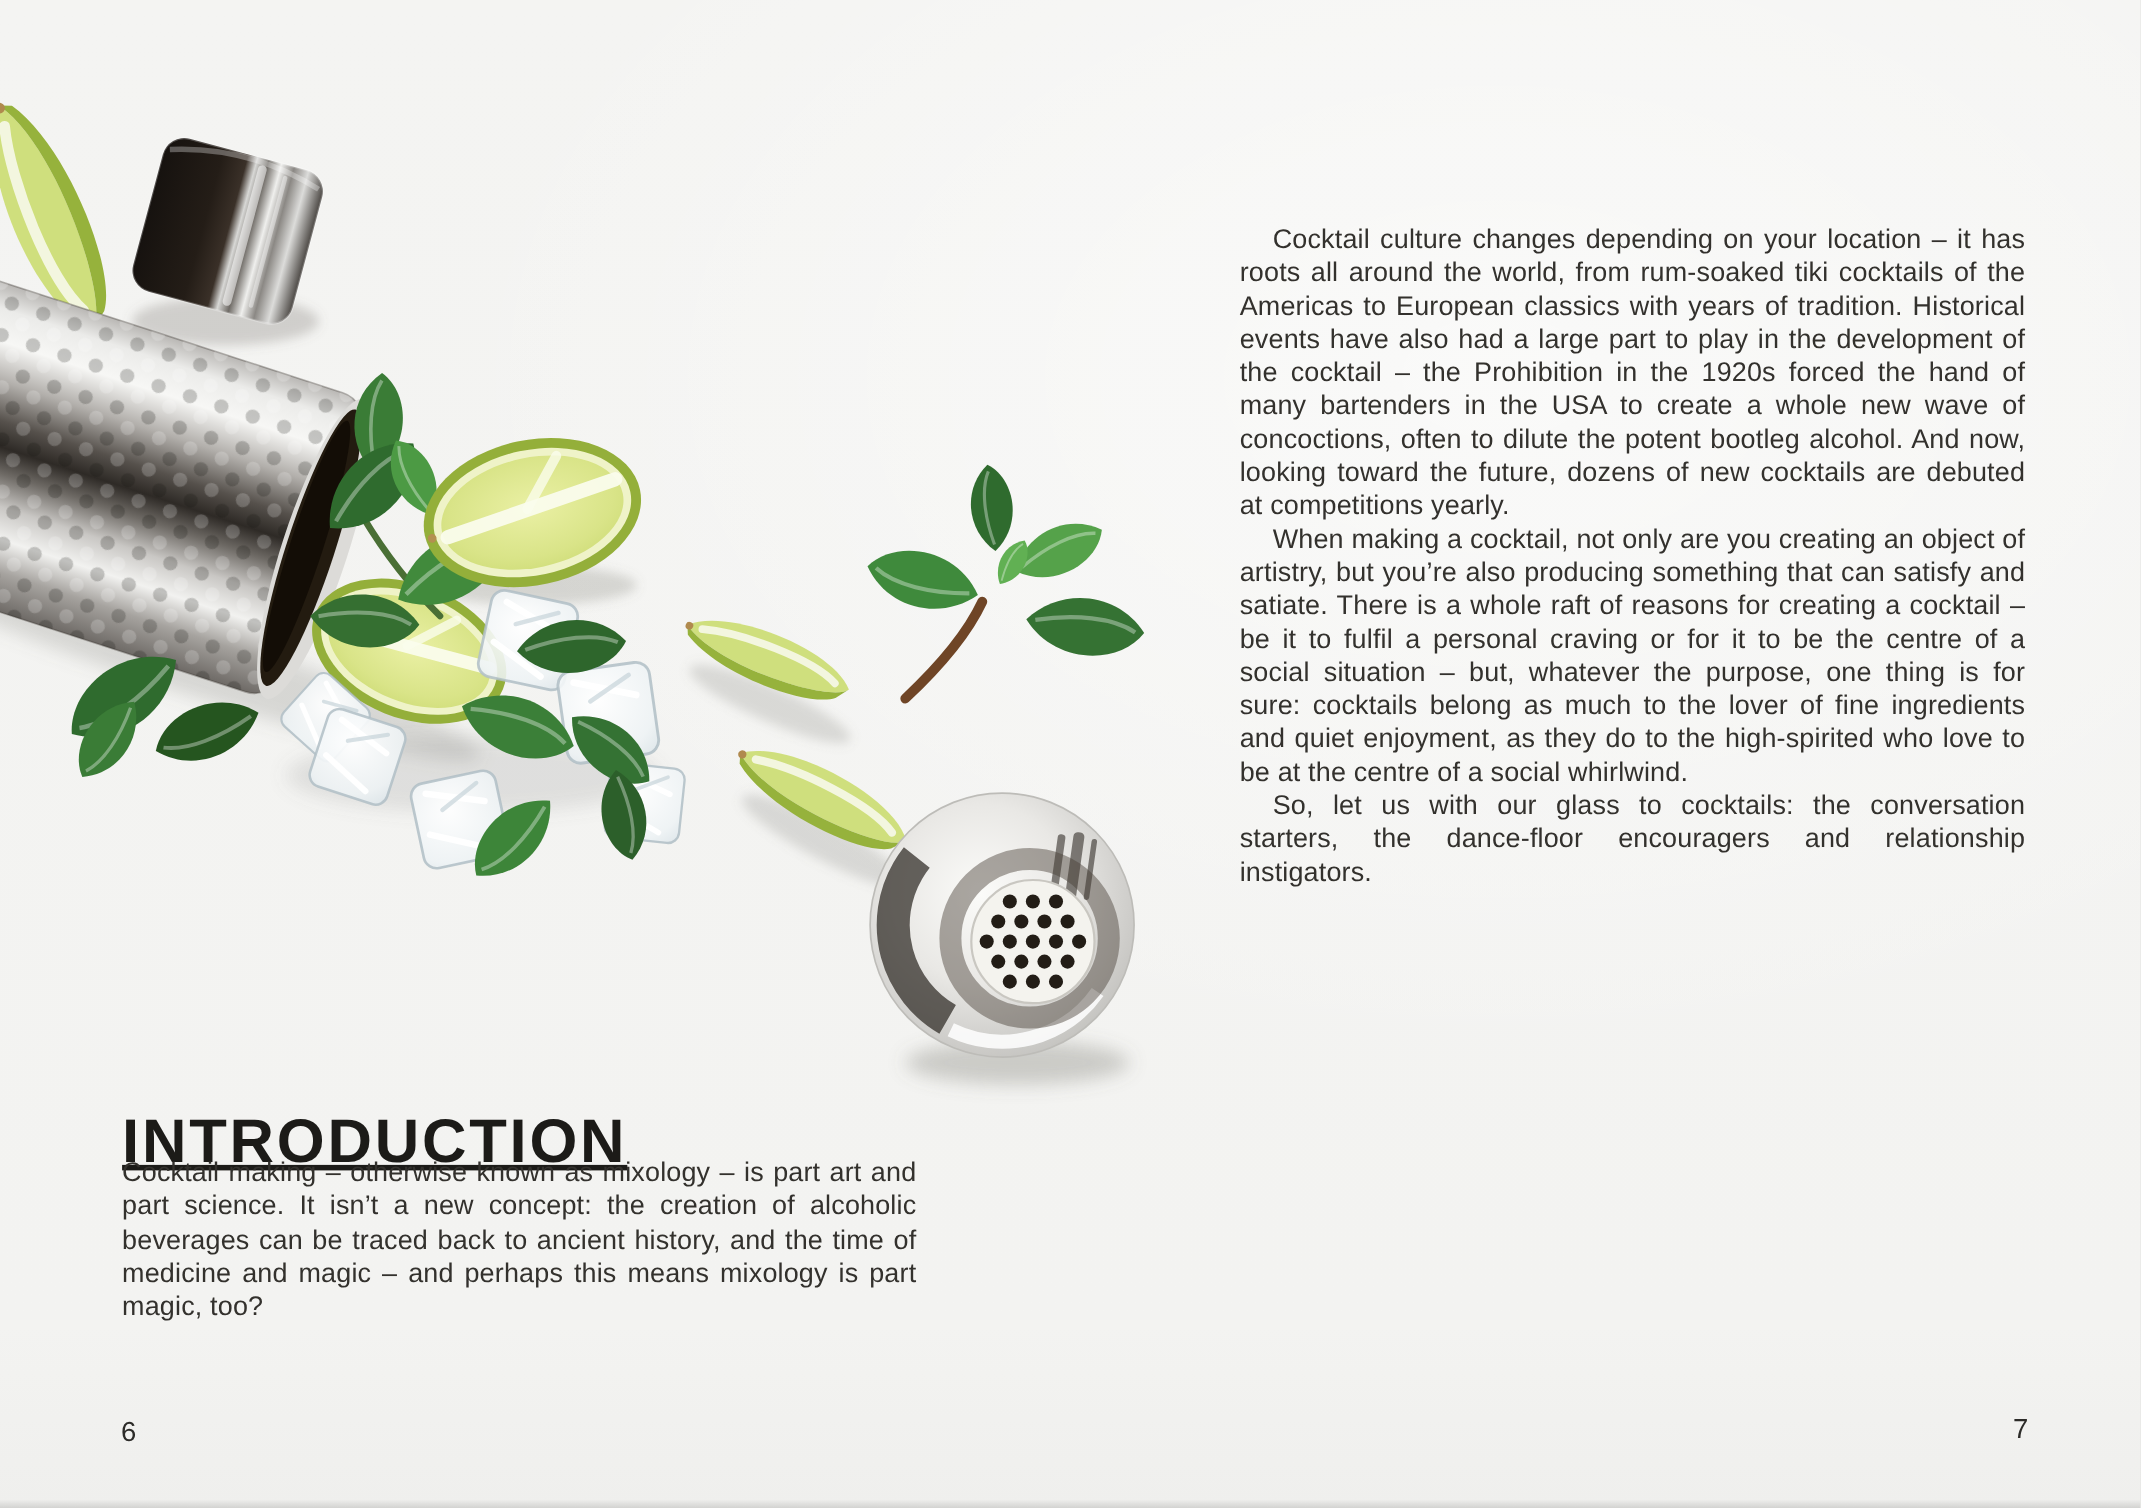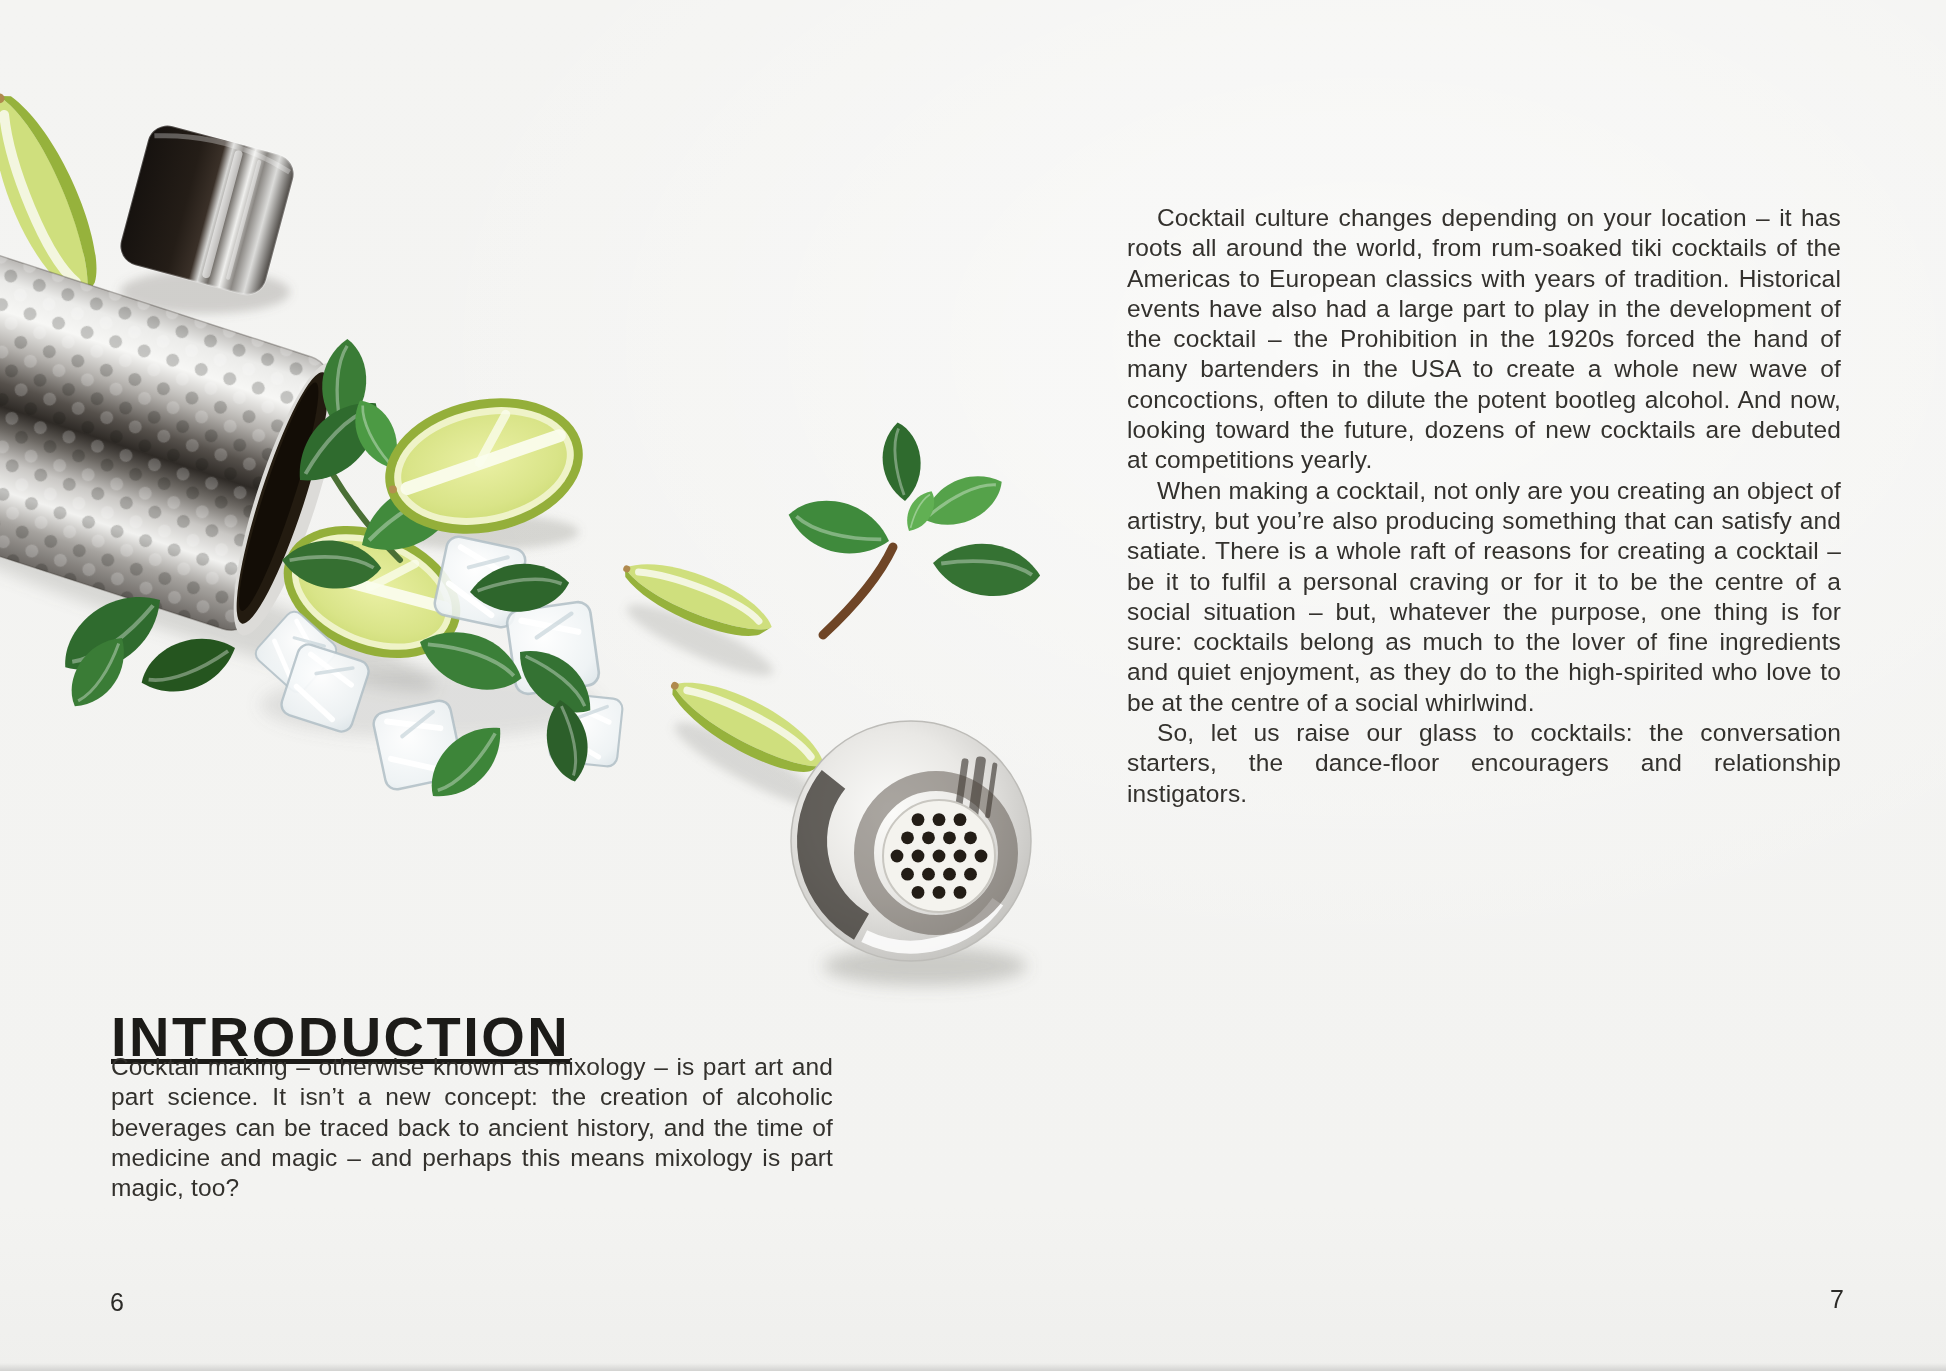--- a/index.html
+++ b/index.html
@@ -252,19 +252,19 @@
 
   <div class="body-text left-paragraph">
     <p class="no-indent">Cocktail making – otherwise known as mixology – is part art and part science. It isn’t a new concept: the creation of alcoholic beverages can be traced back to ancient history, and the time of medicine and magic – and perhaps this means mixology is part magic, too?</p>
   </div>
 
   <div class="page-number left">6</div>
 
   <div class="body-text right-column">
     <p>Cocktail culture changes depending on your location – it has roots all around the world, from rum-soaked tiki cocktails of the Americas to European classics with years of tradition. Historical events have also had a large part to play in the development of the cocktail – the Prohibition in the 1920s forced the hand of many bartenders in the USA to create a whole new wave of concoctions, often to dilute the potent bootleg alcohol. And now, looking toward the future, dozens of new cocktails are debuted at competitions yearly.</p>
     <p>When making a cocktail, not only are you creating an object of artistry, but you’re also producing something that can satisfy and satiate. There is a whole raft of reasons for creating a cocktail – be it to fulfil a personal craving or for it to be the centre of a social situation – but, whatever the purpose, one thing is for sure: cocktails belong as much to the lover of fine ingredients and quiet enjoyment, as they do to the high-spirited who love to be at the centre of a social whirlwind.</p>
-    <p>So, let us raise our glass to cocktails: the conversation starters, the dance-floor encouragers and relationship instigators.</p>
+    <p>So, let us with our glass to cocktails: the conversation starters, the dance-floor encouragers and relationship instigators.</p>
   </div>
 
   <div class="page-number right">7</div>
 
   <div class="page-bottom-edge"></div>
 </div>
 
 </body></html>

